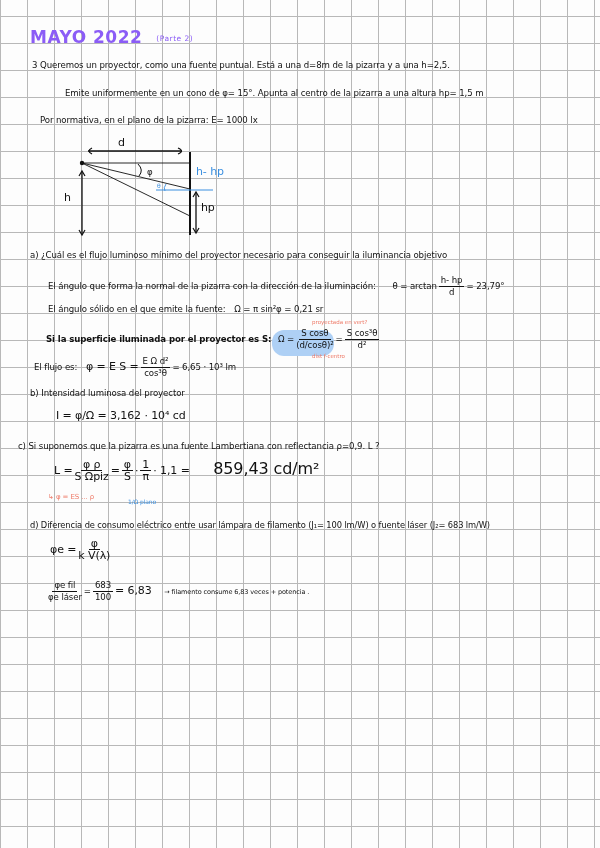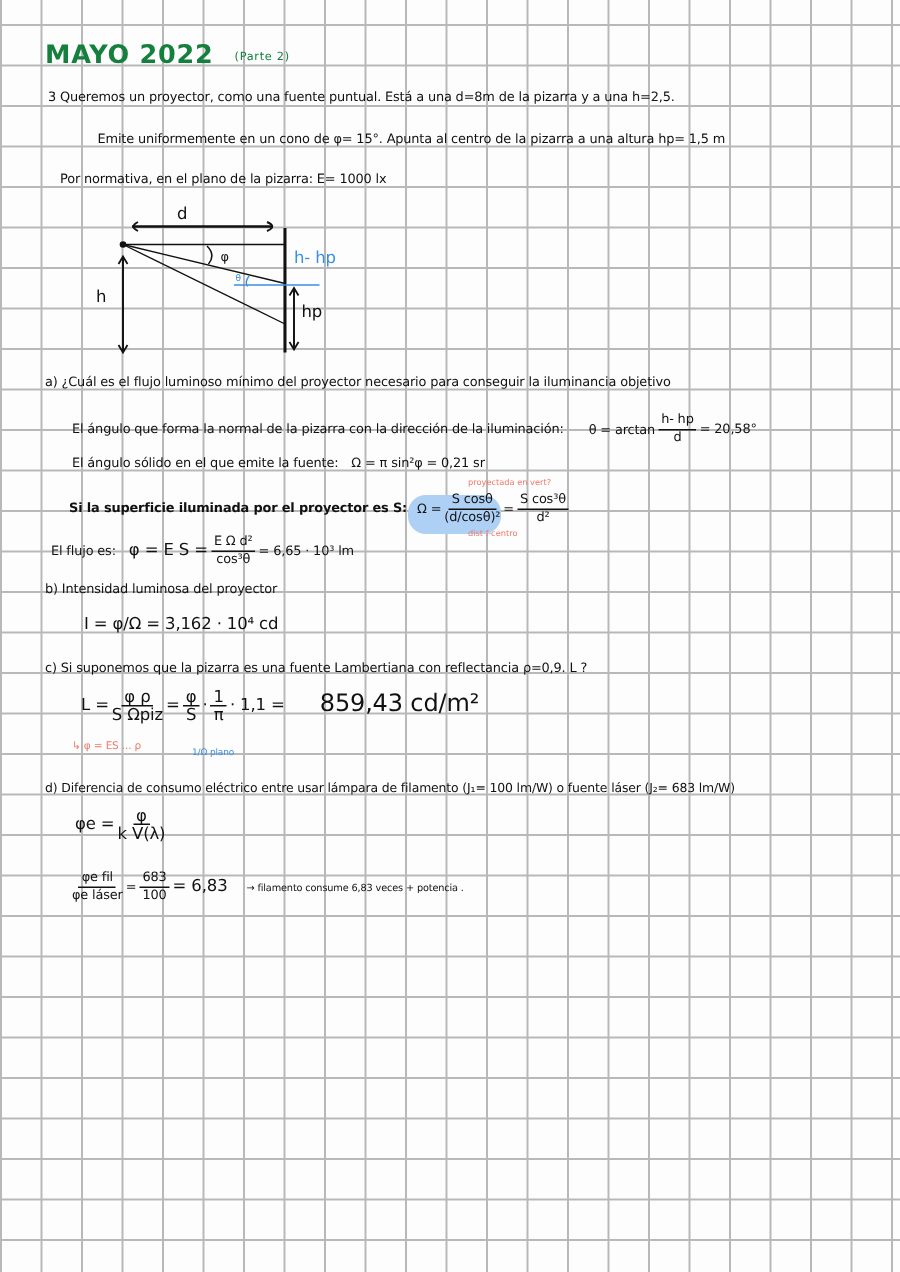--- a/index.html
+++ b/index.html
@@ -4,21 +4,21 @@
 <style>
   html,body{margin:0;padding:0;}
   body{width:600px;height:848px;overflow:hidden;background:#fdfdfd;position:relative;
     font-family:"DejaVu Sans",sans-serif;color:#111;}
   .grid{position:absolute;left:0;top:0;width:600px;height:848px;
     background-image:
       linear-gradient(to right,#b8b8b8 1px,transparent 1px),
       linear-gradient(to bottom,#b8b8b8 1px,transparent 1px);
     background-size:27px 27px;background-position:0 16px;}
   .t{position:absolute;white-space:nowrap;font-size:8.6px;line-height:11px;letter-spacing:-0.1px;}
-  .title{position:absolute;left:30px;top:27px;font-size:17px;font-weight:bold;color:#15803d;letter-spacing:0.5px;}
+  .title{position:absolute;left:30px;top:27px;font-size:17px;font-weight:bold;color:#8b5cf6;letter-spacing:0.5px;}
   .title .sub{font-size:7.5px;font-weight:normal;margin-left:14px;vertical-align:2px;}
   .red{color:#ee7a68;}
   .blue{color:#3a8fe0;}
   .frac{display:inline-flex;flex-direction:column;align-items:center;vertical-align:middle;margin:0 2px;}
   .frac .n{border-bottom:1px solid #111;padding:0 2px;line-height:11px;}
   .frac .d{line-height:11px;}
   .big{font-size:11px;}
   .hl{position:absolute;left:272px;top:330px;width:62px;height:26px;background:#aed0f5;border-radius:12px;}
   .note{position:absolute;font-size:5.5px;color:#ee7a68;white-space:nowrap;}
   svg{position:absolute;left:0;top:0;}
@@ -69,21 +69,21 @@
 <div class="t big" style="left:201px;top:202px;">hp</div>
 <div class="t blue big" style="left:196px;top:166px;">h- hp</div>
 <div class="t blue" style="left:157px;top:180px;font-size:6px;">θ</div>
 
 <div class="t" style="left:30px;top:250px;">a) ¿Cuál es el flujo luminoso mínimo del proyector necesario para conseguir la iluminancia objetivo</div>
 <div class="t" style="left:48px;top:275px;">
   <span>El ángulo que forma la normal de la pizarra con la dirección de la iluminación:</span>
   <span style="margin-left:14px;">θ = arctan</span><span class="frac">
       <span class="n">h- hp</span>
       <span class="d">d</span>
-    </span><span>= 20,58°</span>
+    </span><span>= 23,79°</span>
 </div>
 <div class="t" style="left:48px;top:304px;text-align:center;">
   <span>El ángulo sólido en el que emite la fuente:</span>
   <span style="margin-left:6px;">Ω = π sin²φ = 0,21 sr</span>
 </div>
 
 <div class="hl"></div>
 <div class="note" style="left:312px;top:319px;">proyectada en vert?</div>
 <div class="note" style="left:312px;top:353px;">dist f-centro</div>
 <div class="t" style="left:46px;top:334px;font-weight:bold;">Si la superficie iluminada por el proyector es S:</div>
@@ -100,21 +100,21 @@
   <span>El flujo es:</span>
   <span class="big" style="margin-left:6px;">φ = E S =</span><span class="frac">
       <span class="n">E Ω d²</span>
       <span class="d">cos³θ</span>
     </span><span>= 6,65 · 10³ lm</span>
 </div>
 
 <div class="t" style="left:30px;top:388px;">b) Intensidad luminosa del proyector</div>
 <div class="t big" style="left:56px;top:410px;">I = φ/Ω = 3,162 · 10⁴ cd</div>
 
-<div class="t" style="left:30px;top:441px;">c) Si suponemos que la pizarra es una fuente Lambertiana con reflectancia ρ=0,9. L ?</div>
+<div class="t" style="left:18px;top:441px;">c) Si suponemos que la pizarra es una fuente Lambertiana con reflectancia ρ=0,9. L ?</div>
 <div class="t big" style="left:54px;top:459px;">
   <span>L =</span><span class="frac">
       <span class="n">φ ρ</span>
       <span class="d">S Ωpiz</span>
     </span><span>=</span><span class="frac">
       <span class="n">φ</span>
       <span class="d">S</span>
     </span><span>·</span><span class="frac">
       <span class="n">1</span>
       <span class="d">π</span>

